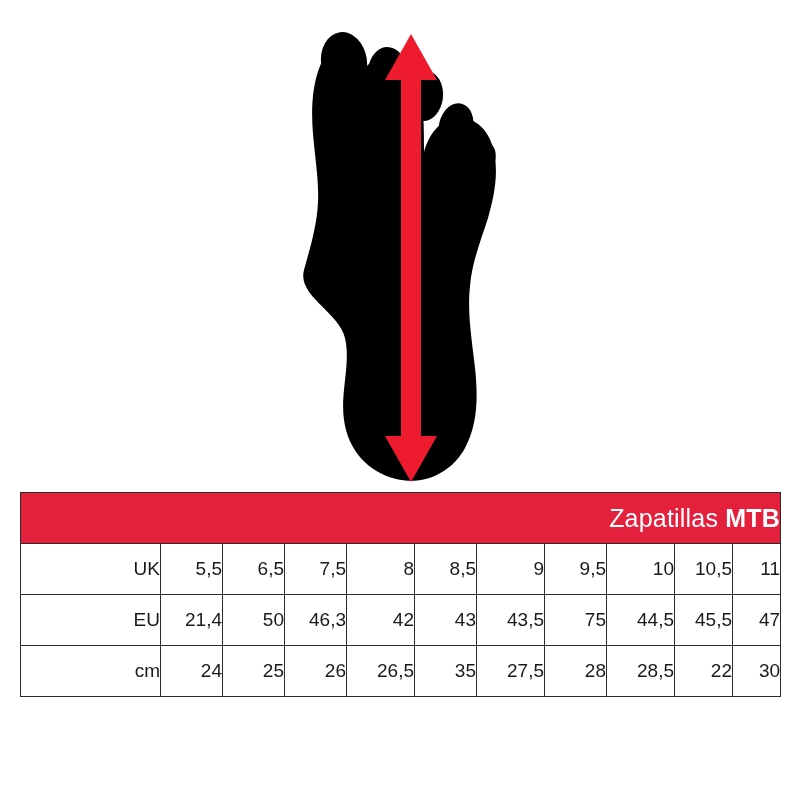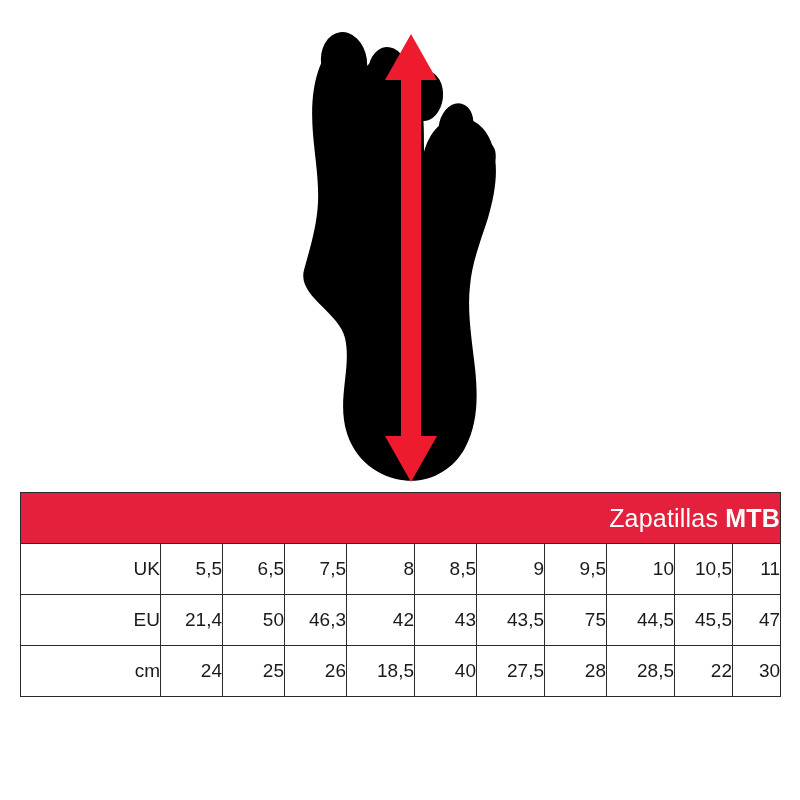--- a/index.html
+++ b/index.html
@@ -182,22 +182,22 @@
         <td>44,5</td>
         <td>45,5</td>
         <td>47</td>
       </tr>
 
       <tr>
         <td class="row-label">cm</td>
         <td>24</td>
         <td>25</td>
         <td>26</td>
-        <td>18,5</td>
-        <td>40</td>
+        <td>26,5</td>
+        <td>35</td>
         <td>27,5</td>
         <td>28</td>
         <td>28,5</td>
         <td>22</td>
         <td>30</td>
       </tr>
     </tbody>
   </table>
 
 </div>

